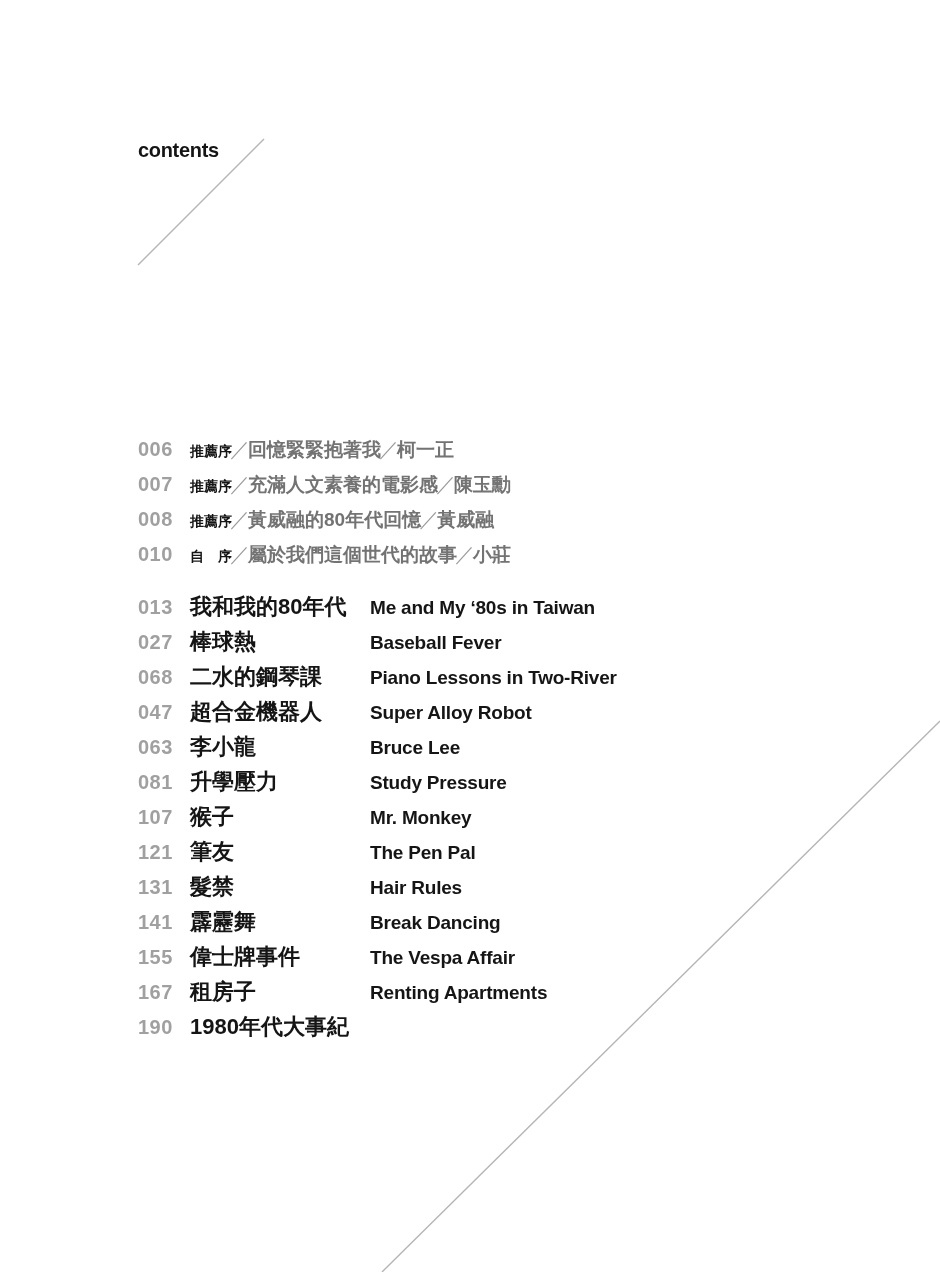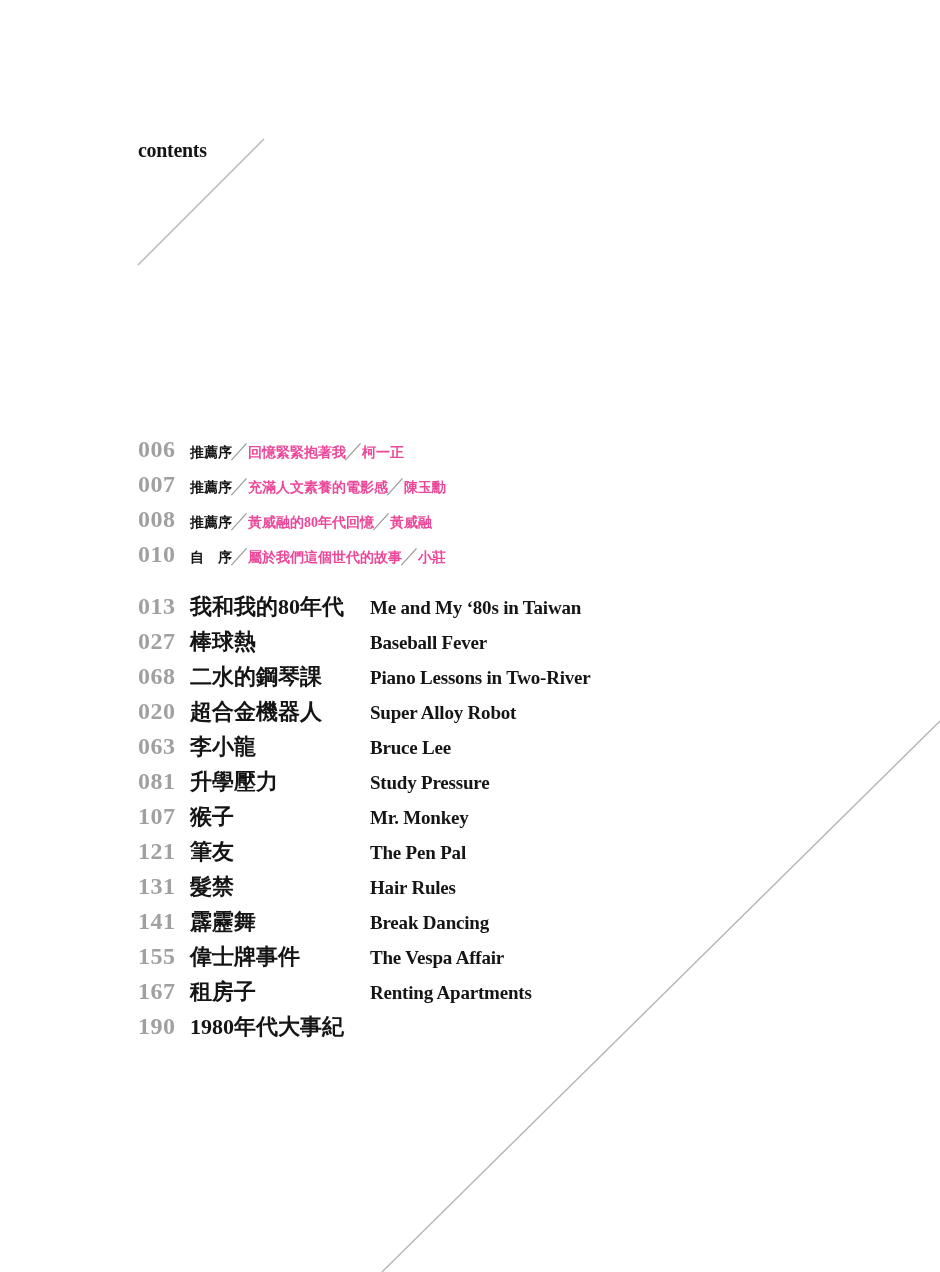--- a/index.html
+++ b/index.html
@@ -6,21 +6,21 @@
     margin: 0;
     padding: 0;
     background: #ffffff;
   }
   .page {
     position: relative;
     width: 940px;
     height: 1272px;
     background: #ffffff;
     overflow: hidden;
-    font-family: Liberation Serif, serif;
+    font-family: Liberation Sans, sans-serif;
   }
   .page-title {
     position: absolute;
     left: 138px;
     top: 138px;
     margin: 0;
     font-size: 21px;
     font-weight: 700;
     letter-spacing: -0.3px;
     color: #151515;
@@ -42,40 +42,40 @@
   }
   .row {
     display: flex;
     align-items: baseline;
     height: 35px;
     white-space: nowrap;
   }
   .num {
     flex: 0 0 52px;
     width: 52px;
-    font-size: 24px;
+    font-size: 20px;
     font-weight: 700;
     color: #a0a0a0;
     letter-spacing: 0.5px;
   }
   .preface-label {
     font-size: 14px;
     font-weight: 700;
     color: #151515;
   }
   .slash {
     font-size: 20px;
     font-weight: 400;
     color: #9a9a9a;
     margin: 0 -2px;
   }
   .preface-title, .preface-author {
-    font-size: 14px;
-    font-weight: 700;
-    color: #ec4899;
+    font-size: 19px;
+    font-weight: 700;
+    color: #737373;
   }
   .chapters {
     margin-top: 16px;
   }
   .zh-title {
     flex: 0 0 180px;
     width: 180px;
     font-size: 22px;
     font-weight: 700;
     color: #151515;
@@ -151,21 +151,21 @@
     <span class="en-title">Baseball Fever</span>
   </div>
 
   <div class="row chapter-row">
     <span class="num">068</span>
     <span class="zh-title">二水的鋼琴課</span>
     <span class="en-title">Piano Lessons in Two-River</span>
   </div>
 
   <div class="row chapter-row">
-    <span class="num">020</span>
+    <span class="num">047</span>
     <span class="zh-title">超合金機器人</span>
     <span class="en-title">Super Alloy Robot</span>
   </div>
 
   <div class="row chapter-row">
     <span class="num">063</span>
     <span class="zh-title">李小龍</span>
     <span class="en-title">Bruce Lee</span>
   </div>
 

